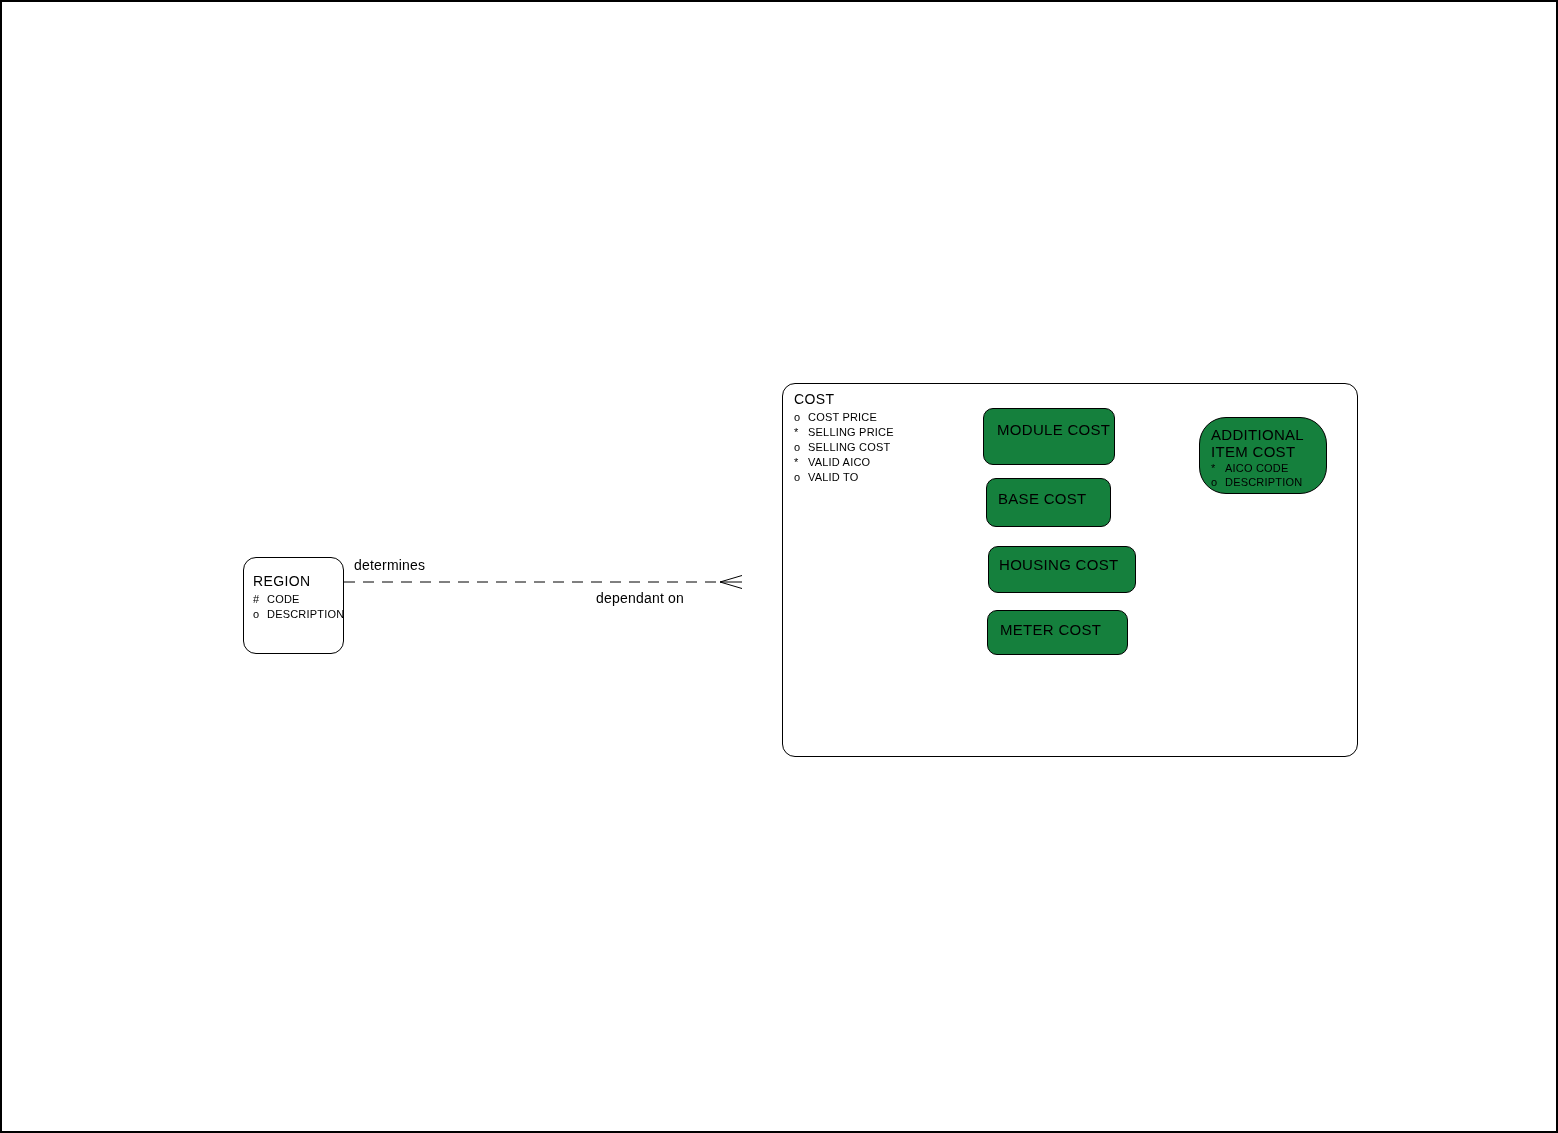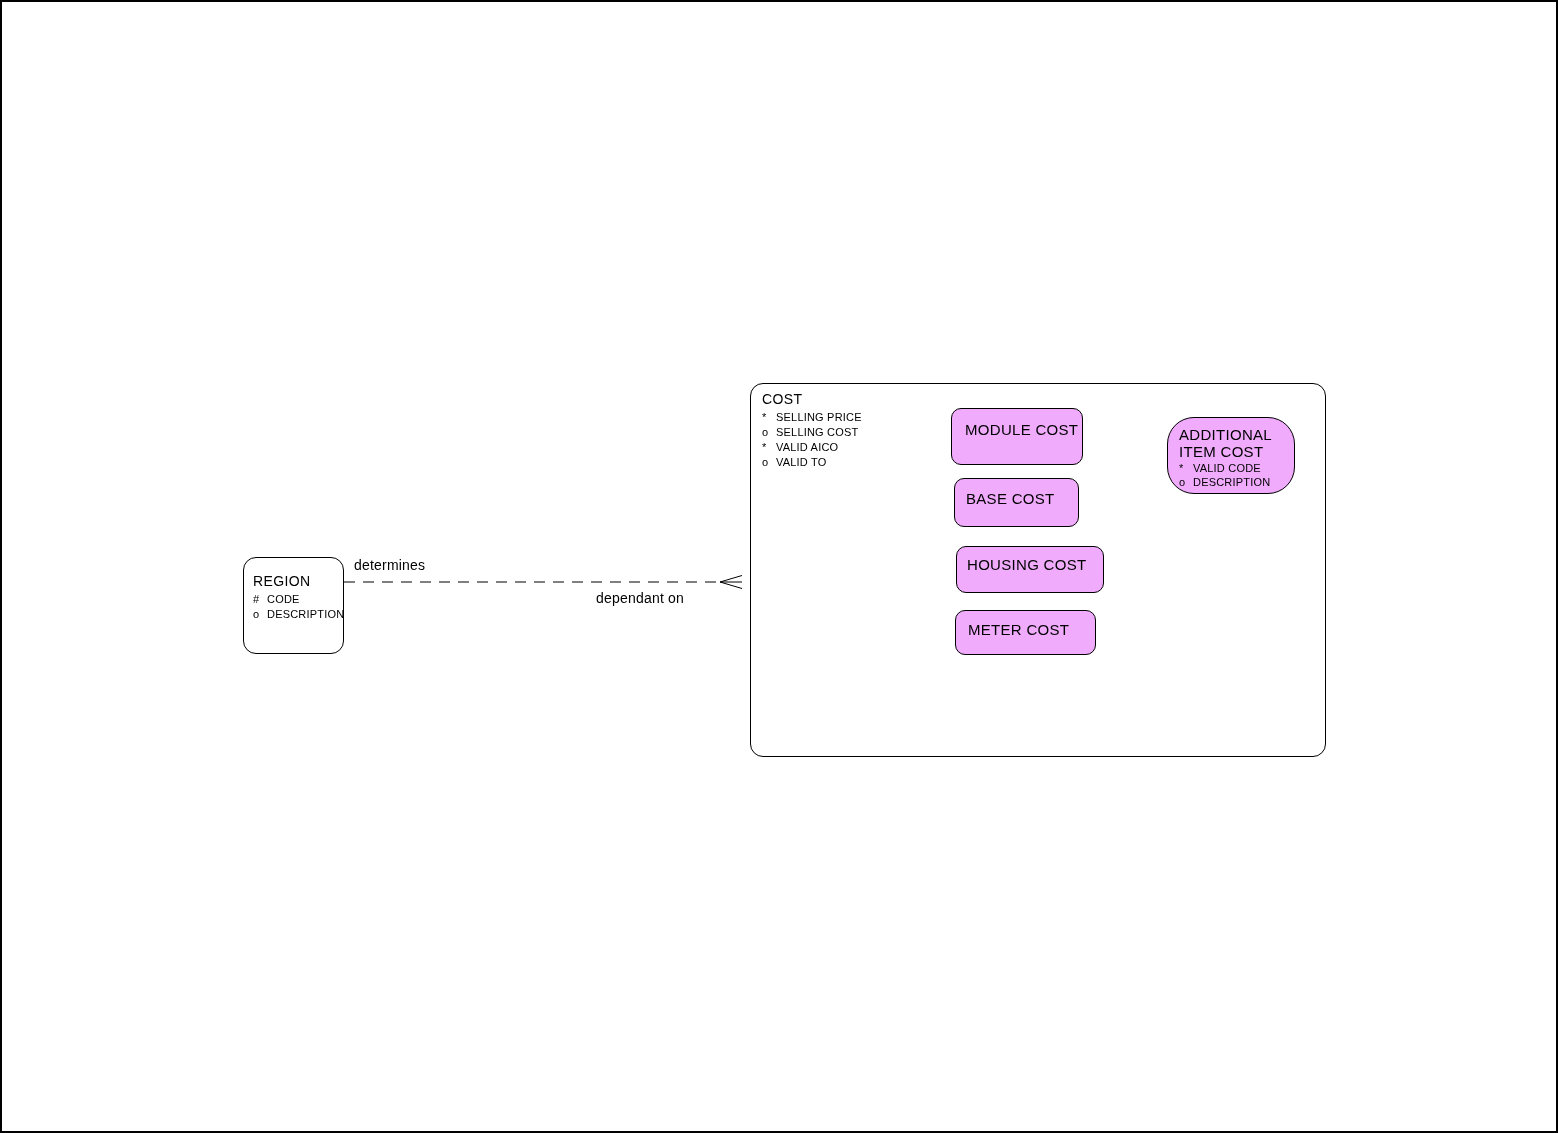--- a/index.html
+++ b/index.html
@@ -45,31 +45,31 @@
   
   .region-box {
     left: 241px; top: 555px;
     width: 101px; height: 97px;
     overflow: hidden;
     padding: 15px 0 0 9px;
   }
 
   
   .cost-box {
-    left: 748px; top: 381px;
+    left: 780px; top: 381px;
     width: 576px; height: 374px;
     padding: 7px 0 0 11px;
   }
 
   
   .sub-entity {
     position: absolute;
     border: 1px solid #000000;
     border-radius: 10px;
-    background: #f0abfc;
+    background: #15803d;
     overflow: hidden;
   }
   .sub-label {
     font-size: 15px;
     letter-spacing: 0.3px;
     white-space: nowrap;
   }
   .sub-module  { left: 200px; top:  24px; width: 132px; height: 57px; padding: 12px 0 0 13px; }
   .sub-base    { left: 203px; top:  94px; width: 125px; height: 49px; padding: 11px 0 12px 11px; }
   .sub-housing { left: 205px; top: 162px; width: 148px; height: 47px; padding:  9px 0 0 10px; }
@@ -113,20 +113,21 @@
     <div class="entity-title">REGION</div>
     <div class="attr-list">
       <div class="attr-row"><span class="attr-prefix">#</span><span>CODE</span></div>
       <div class="attr-row"><span class="attr-prefix">o</span><span>DESCRIPTION</span></div>
     </div>
   </div>
 
   <div class="entity cost-box">
     <div class="entity-title">COST</div>
     <div class="attr-list">
+      <div class="attr-row"><span class="attr-prefix">o</span><span>COST PRICE</span></div>
       <div class="attr-row"><span class="attr-prefix">*</span><span>SELLING PRICE</span></div>
       <div class="attr-row"><span class="attr-prefix">o</span><span>SELLING COST</span></div>
       <div class="attr-row"><span class="attr-prefix">*</span><span>VALID AICO</span></div>
       <div class="attr-row"><span class="attr-prefix">o</span><span>VALID TO</span></div>
     </div>
 
     <div class="sub-entity sub-module">
       <div class="sub-label">MODULE COST</div>
     </div>
     <div class="sub-entity sub-base">
@@ -134,19 +135,19 @@
     </div>
     <div class="sub-entity sub-housing">
       <div class="sub-label">HOUSING COST</div>
     </div>
     <div class="sub-entity sub-meter">
       <div class="sub-label">METER COST</div>
     </div>
     <div class="sub-entity sub-aico">
       <div class="sub-label">ADDITIONAL ITEM COST</div>
       <div class="attr-list">
-        <div class="attr-row"><span class="attr-prefix">*</span><span>VALID CODE</span></div>
+        <div class="attr-row"><span class="attr-prefix">*</span><span>AICO CODE</span></div>
         <div class="attr-row"><span class="attr-prefix">o</span><span>DESCRIPTION</span></div>
       </div>
     </div>
   </div>
 
 </div>
 
 </body></html>

